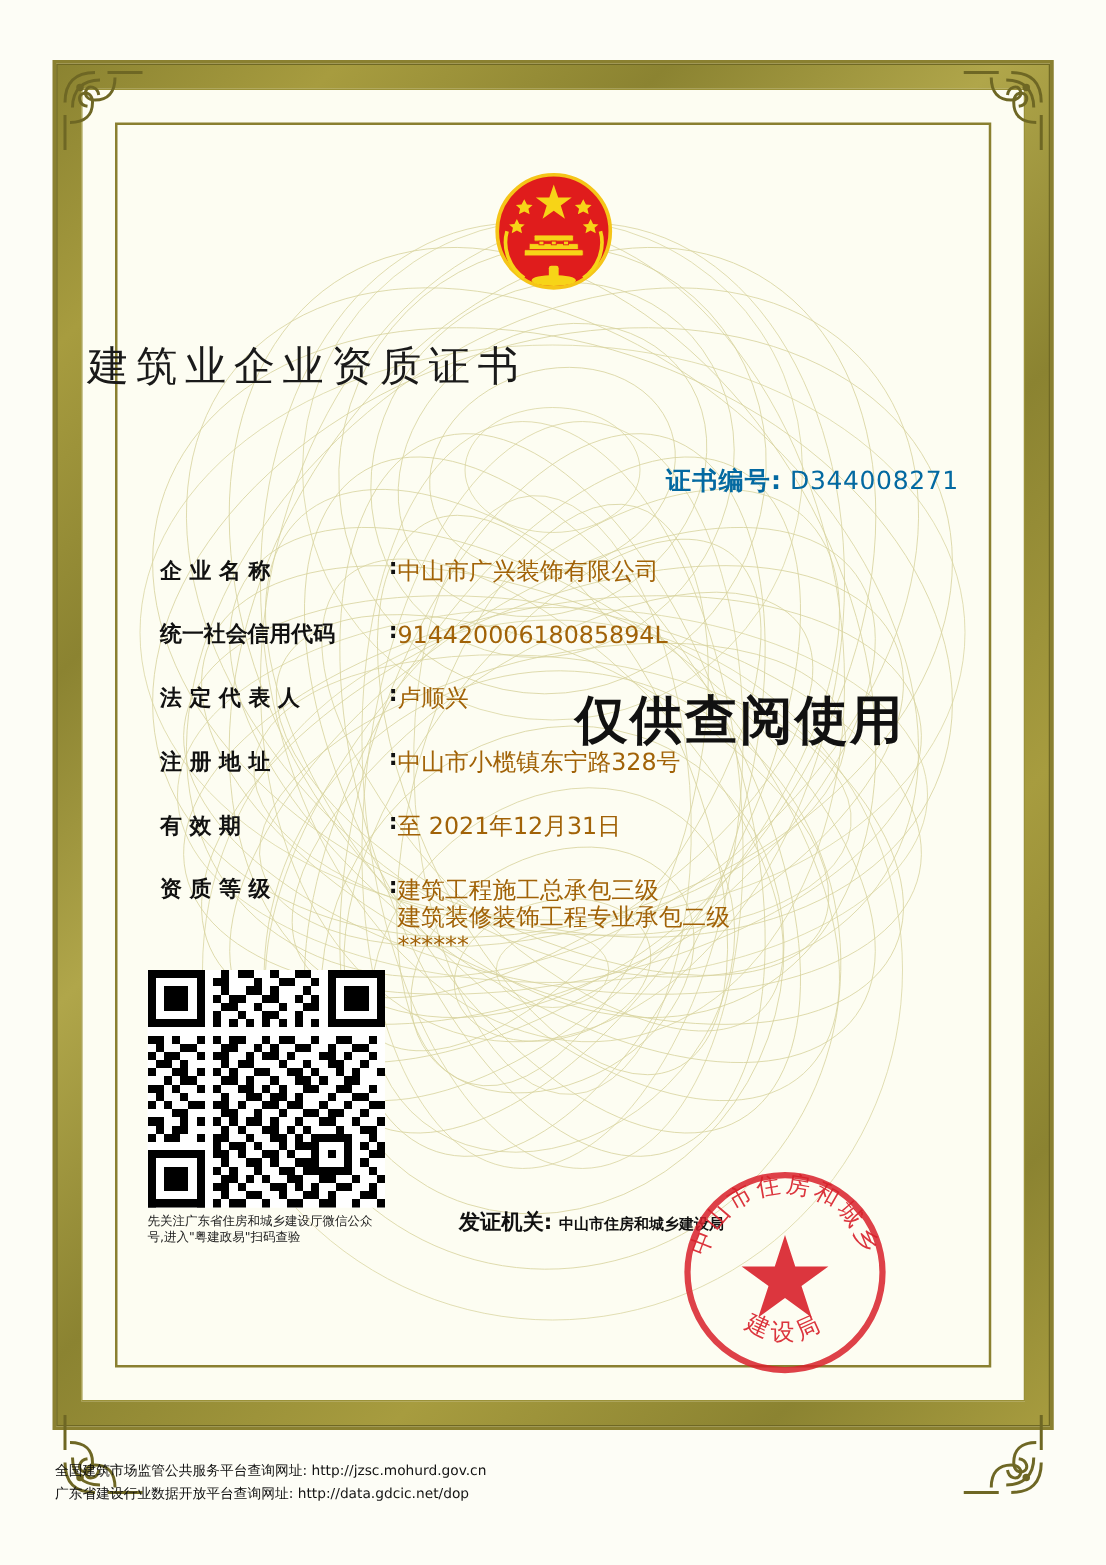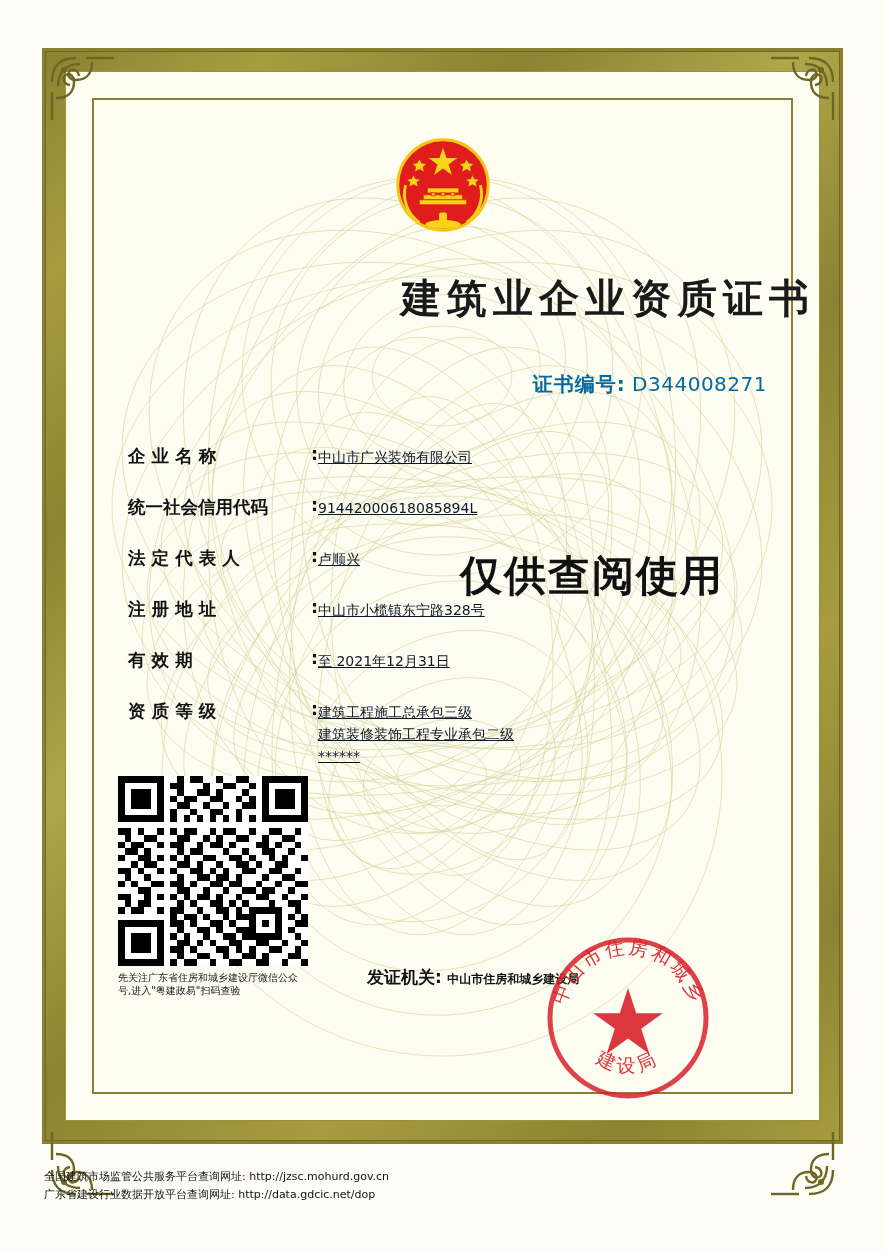--- a/index.html
+++ b/index.html
@@ -92,23 +92,23 @@
     width: 118px;
     height: 118px;
   }
   .emblem svg { display: block; }
 
   .doc-title {
     position: absolute;
     top: 195px;
     left: 0;
     width: 745px;
-    text-align: right;
-    font-size: 40px;
-    font-weight: bold;
+    text-align: left;
+    font-size: 33px;
+    font-weight: normal;
     letter-spacing: 6px;
     color: #1a1a1a;
     font-family: "DejaVu Sans", "Liberation Sans", sans-serif;
   }
 
   .cert-no {
     position: absolute;
     top: 295px;
     right: 48px;
     font-size: 20px;
@@ -141,25 +141,24 @@
     white-space: nowrap;
     letter-spacing: 0;
   }
   .field-label.spread {
     display: flex;
     justify-content: space-between;
     gap: 29px;
   }
   .field-label.spread .colon { margin-left: 2px; }
   .field-value {
-    font-size: 14px;
+    font-size: 19px;
     line-height: 22px;
-    color: #0f172a;
+    color: #a16207;
     padding-top: 2px;
-    text-decoration: underline;
   }
   .field-value .line { display: block; }
 
   
   .watermark {
     position: absolute;
     top: 472px;
     left: 390px;
     font-size: 42px;
     font-weight: bold;

